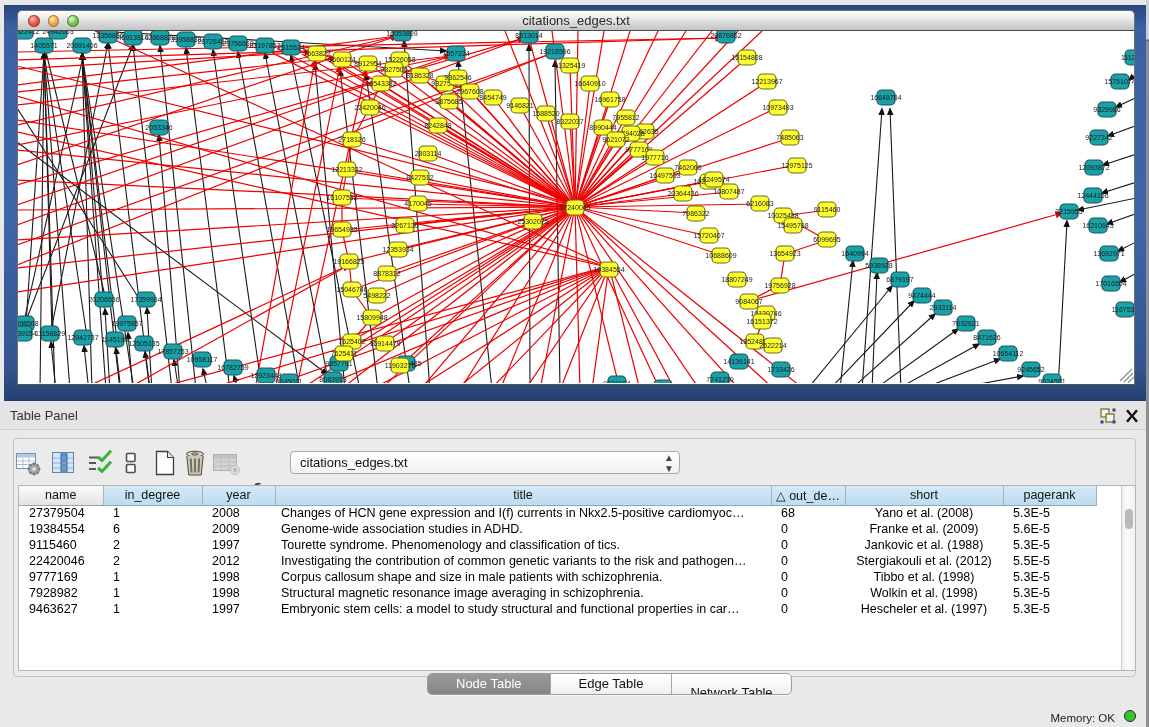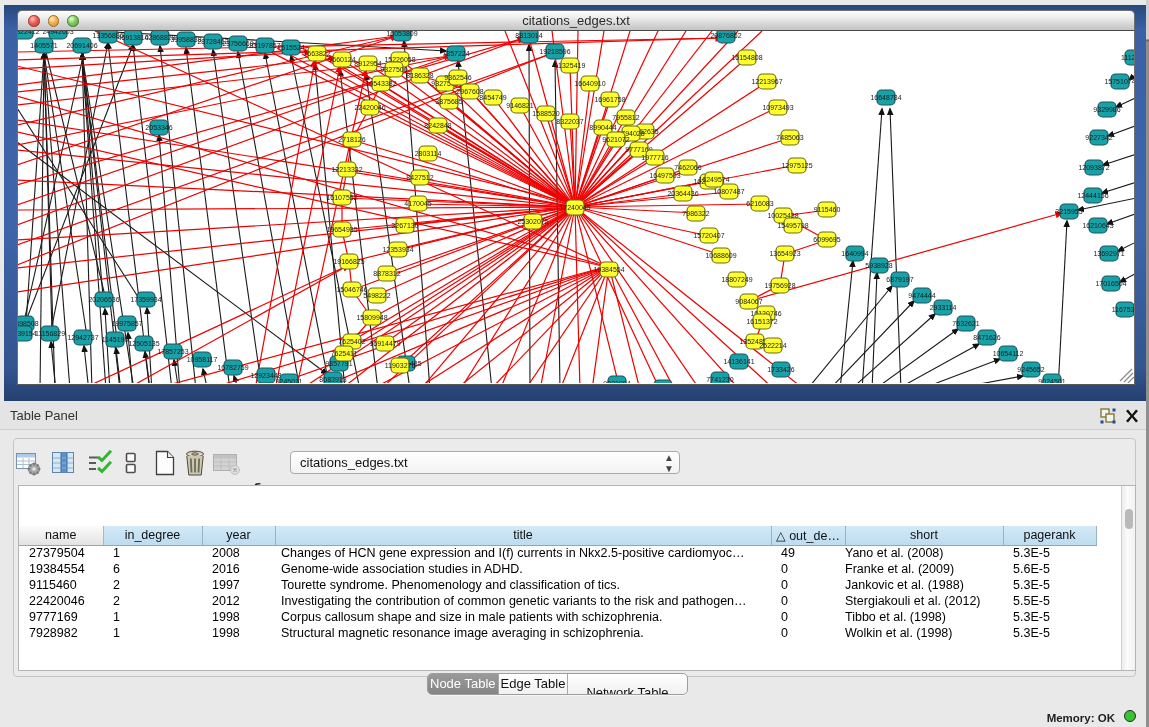--- a/index.html
+++ b/index.html
@@ -19,35 +19,35 @@
 #tablepanel { position:absolute; left:0; top:401px; width:1149px; height:326px; background:#e9e9e9; }
 #tp-head { position:absolute; left:0; top:0; width:100%; height:29px; background:#e4e4e4; border-bottom:1px solid #cfcfcf; }
 #tp-head .lbl { position:absolute; left:10px; top:7px; font-size:13px; color:#333; }
 #toolrow { position:absolute; left:13px; top:37px; width:1123px; height:239px; background:#ecebeb;
   border:1px solid #c6c5c5; border-radius:4px; }
 .ico { position:absolute; top:11px; }
 #combo { position:absolute; left:276px; top:12px; width:390px; height:23px; background:linear-gradient(#ffffff,#f2f2f2);
   border:1px solid #a9a9a9; border-radius:4px; font-size:13px; color:#111; line-height:21px; padding-left:9px; }
 #combo .arr { position:absolute; right:5px; top:0px; font-size:10px; color:#444; line-height:11px; }
 #tablewrap { position:absolute; left:4px; top:46px; width:1118px; height:186px; background:#fff; border:1px solid #b5b5b5; overflow:hidden; }
-table { border-collapse:collapse; table-layout:fixed; width:1077px; font-size:12.5px;margin-top:40px; }
+table { border-collapse:collapse; table-layout:fixed; width:1077px; font-size:12.5px; }
 th { height:19px; font-weight:normal; font-size:12.5px; color:#111;
   background:linear-gradient(#d4e9f7,#bcdcf0); border-right:1px solid #9ab4c4; border-bottom:1px solid #8fa8b8; padding:0; }
 th.sel { background:linear-gradient(#fbfbfb,#e3e3e3); border-right:1px solid #b5b5b5; }
 td { height:16px; padding:0 0 0 10px; color:#000; white-space:nowrap; overflow:hidden; }
 td.c-title { padding-left:6px; }
-td.c-short { padding-left:0; }
+td.c-short { text-align:center; padding-left:0; }
 #vtrack { position:absolute; left:1102px; top:0; width:14px; height:186px; background:linear-gradient(90deg,#ececec,#fbfbfb 40%,#f2f2f2); border-left:1px solid #cfcfcf; }
 #sb { position:absolute; left:3px; top:23px; width:8px; height:20px; background:#b9b9b9; border-radius:4px; }
 #tabs { position:absolute; left:427px; top:272px; height:22px; display:flex; border:1px solid #9d9d9d; border-radius:5px; overflow:hidden;
   background:linear-gradient(#ffffff,#f1f1f1); box-shadow:0 1px 0 rgba(255,255,255,.6); }
-#tabs div { font-size:13px; line-height:20px; padding:0 2px; color:#111; border-right:1px solid #a8a8a8; }
+#tabs div { font-size:13px; line-height:20px; padding:0 28px; color:#111; border-right:1px solid #a8a8a8; }
 #tabs div:last-child { border-right:none; padding:9px 18px; }
 #tabs .sel { background:linear-gradient(#9a9a9a,#868585); color:#fff; }
-#mem { position:absolute; right:34px; top:311px; font-size:11.5px; color:#222;font-weight:bold; }
+#mem { position:absolute; right:34px; top:311px; font-size:11.5px; color:#222; }
 #memdot { position:absolute; right:13px; top:309px; width:12px; height:12px; border-radius:50%; background:#35c52d; border:1.5px solid #2a2a2a; }
 </style></head>
 <body>
 <div id="desktop"></div>
 <div id="frame">
   <div id="titlebar">
       <div class="t">citations_edges.txt</div>
     <div class="light" id="l1"></div>
       <div class="light" id="l2"></div>
       <div class="light" id="l3"></div>
@@ -647,28 +647,28 @@
               <th>short</th>
               <th>pagerank</th>
             </tr>
           </thead>
         <tbody>
 <tr>
 <td class="c-name">27379504</td>
               <td class="c-ind">1</td>
               <td class="c-year">2008</td>
 <td class="c-title">Changes of HCN gene expression and I(f) currents in Nkx2.5-positive cardiomyoc…</td>
-              <td class="c-out">49</td>
+              <td class="c-out">68</td>
               <td class="c-short">Yano et al. (2008)</td>
               <td class="c-pr">5.3E-5</td>
             </tr>
 <tr>
 <td class="c-name">19384554</td>
               <td class="c-ind">6</td>
-              <td class="c-year">2016</td>
+              <td class="c-year">2009</td>
 <td class="c-title">Genome-wide association studies in ADHD.</td>
               <td class="c-out">0</td>
               <td class="c-short">Franke et al. (2009)</td>
               <td class="c-pr">5.6E-5</td>
             </tr>
 <tr>
 <td class="c-name">9115460</td>
               <td class="c-ind">2</td>
               <td class="c-year">1997</td>
 <td class="c-title">Tourette syndrome. Phenomenology and classification of tics.</td>
@@ -696,20 +696,29 @@
             </tr>
 <tr>
 <td class="c-name">7928982</td>
               <td class="c-ind">1</td>
               <td class="c-year">1998</td>
 <td class="c-title">Structural magnetic resonance image averaging in schizophrenia.</td>
               <td class="c-out">0</td>
               <td class="c-short">Wolkin et al. (1998)</td>
               <td class="c-pr">5.3E-5</td>
             </tr>
+<tr>
+<td class="c-name">9463627</td>
+              <td class="c-ind">1</td>
+              <td class="c-year">1997</td>
+<td class="c-title">Embryonic stem cells: a model to study structural and functional properties in car…</td>
+              <td class="c-out">0</td>
+              <td class="c-short">Hescheler et al. (1997)</td>
+              <td class="c-pr">5.3E-5</td>
+            </tr>
         </tbody>
       </table>
       <div id="vtrack">
           <div id="sb"></div>
         </div>
     </div>
   </div>
   <div id="tabs">
       <div class="sel">Node Table</div>
       <div>Edge Table</div>

